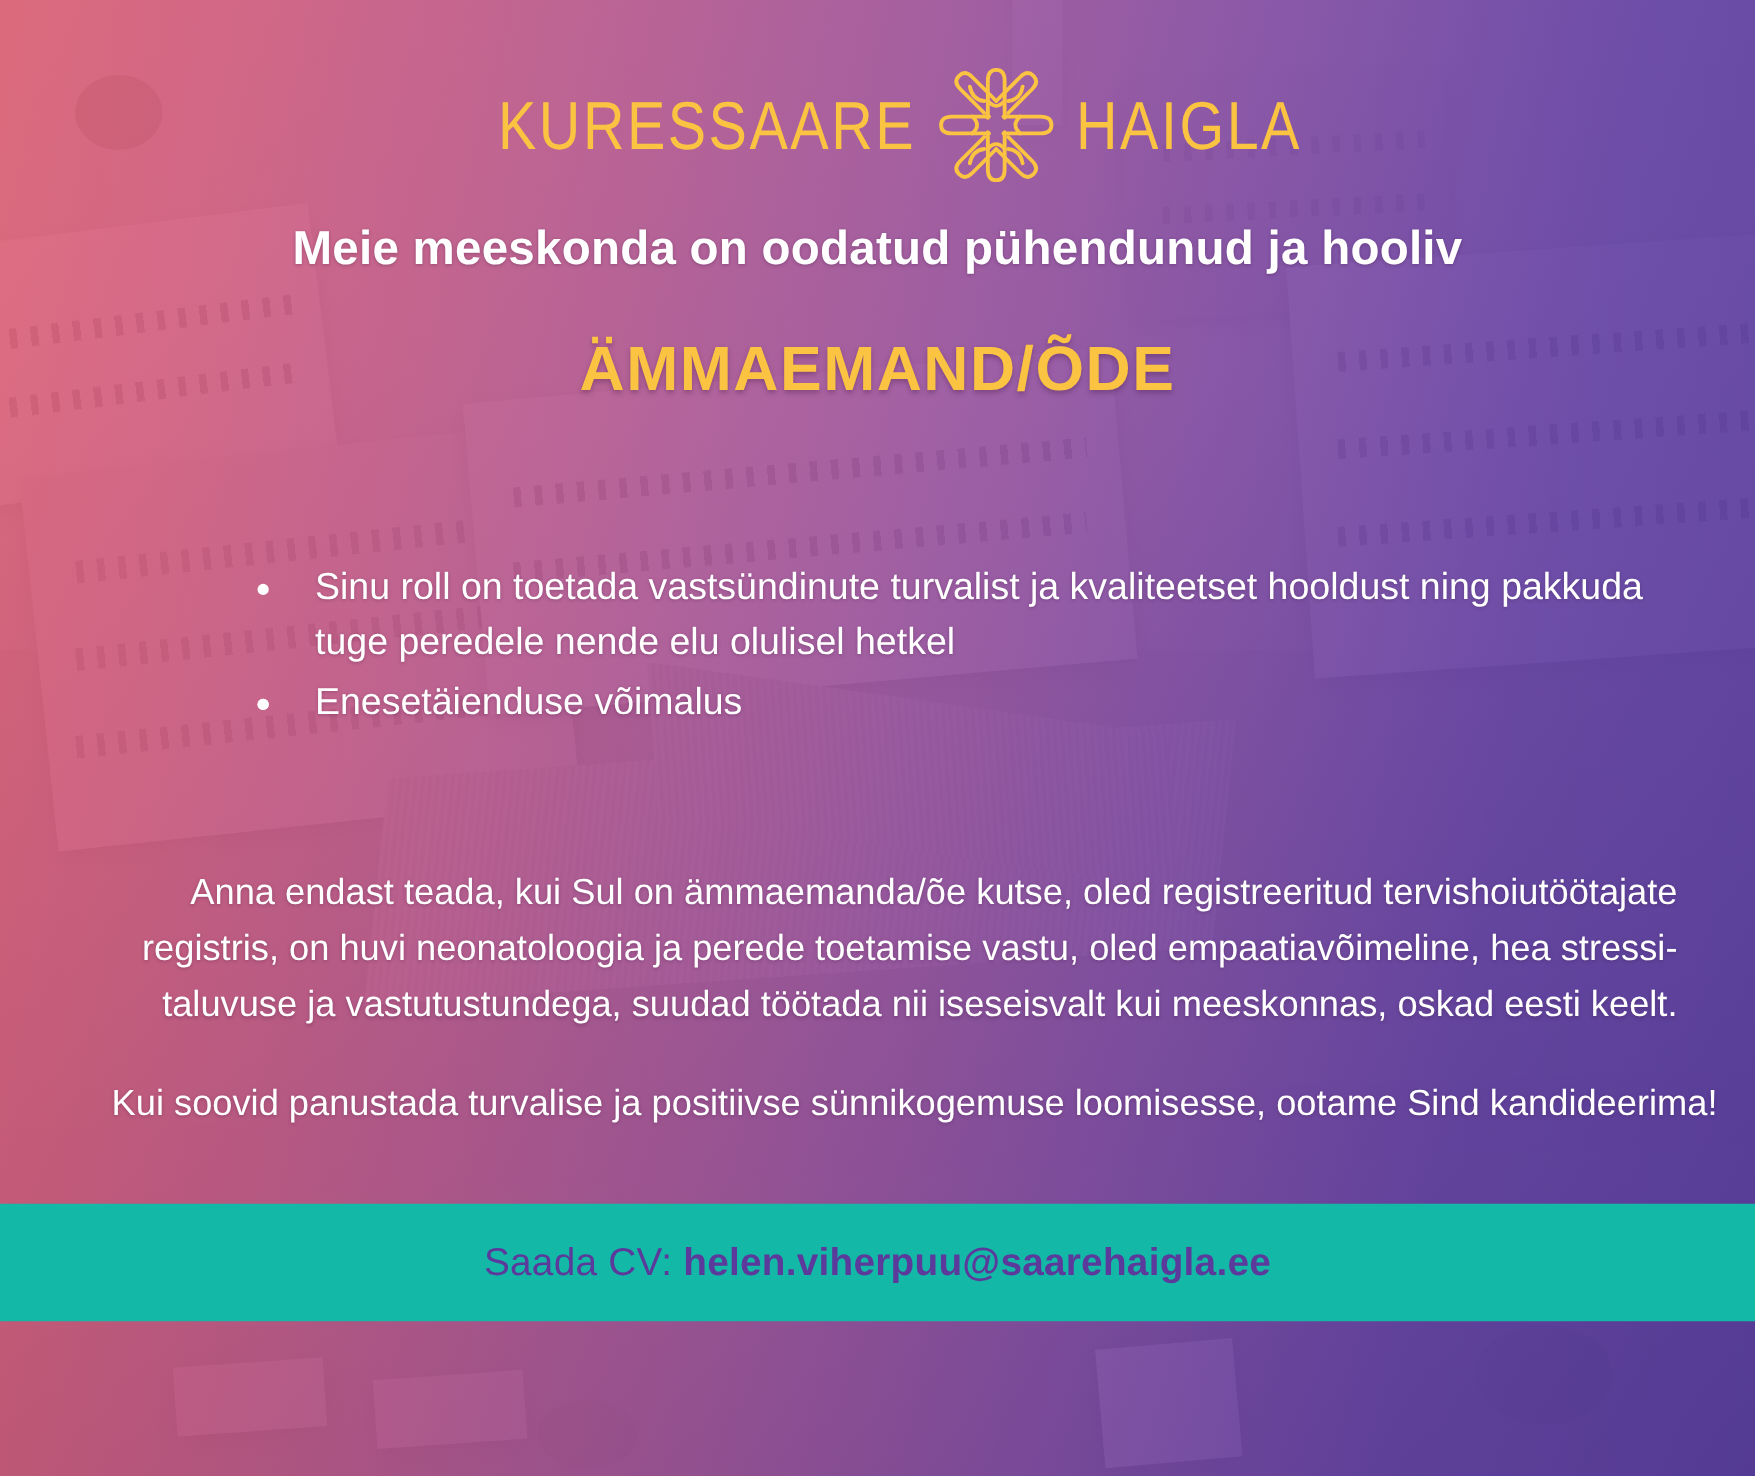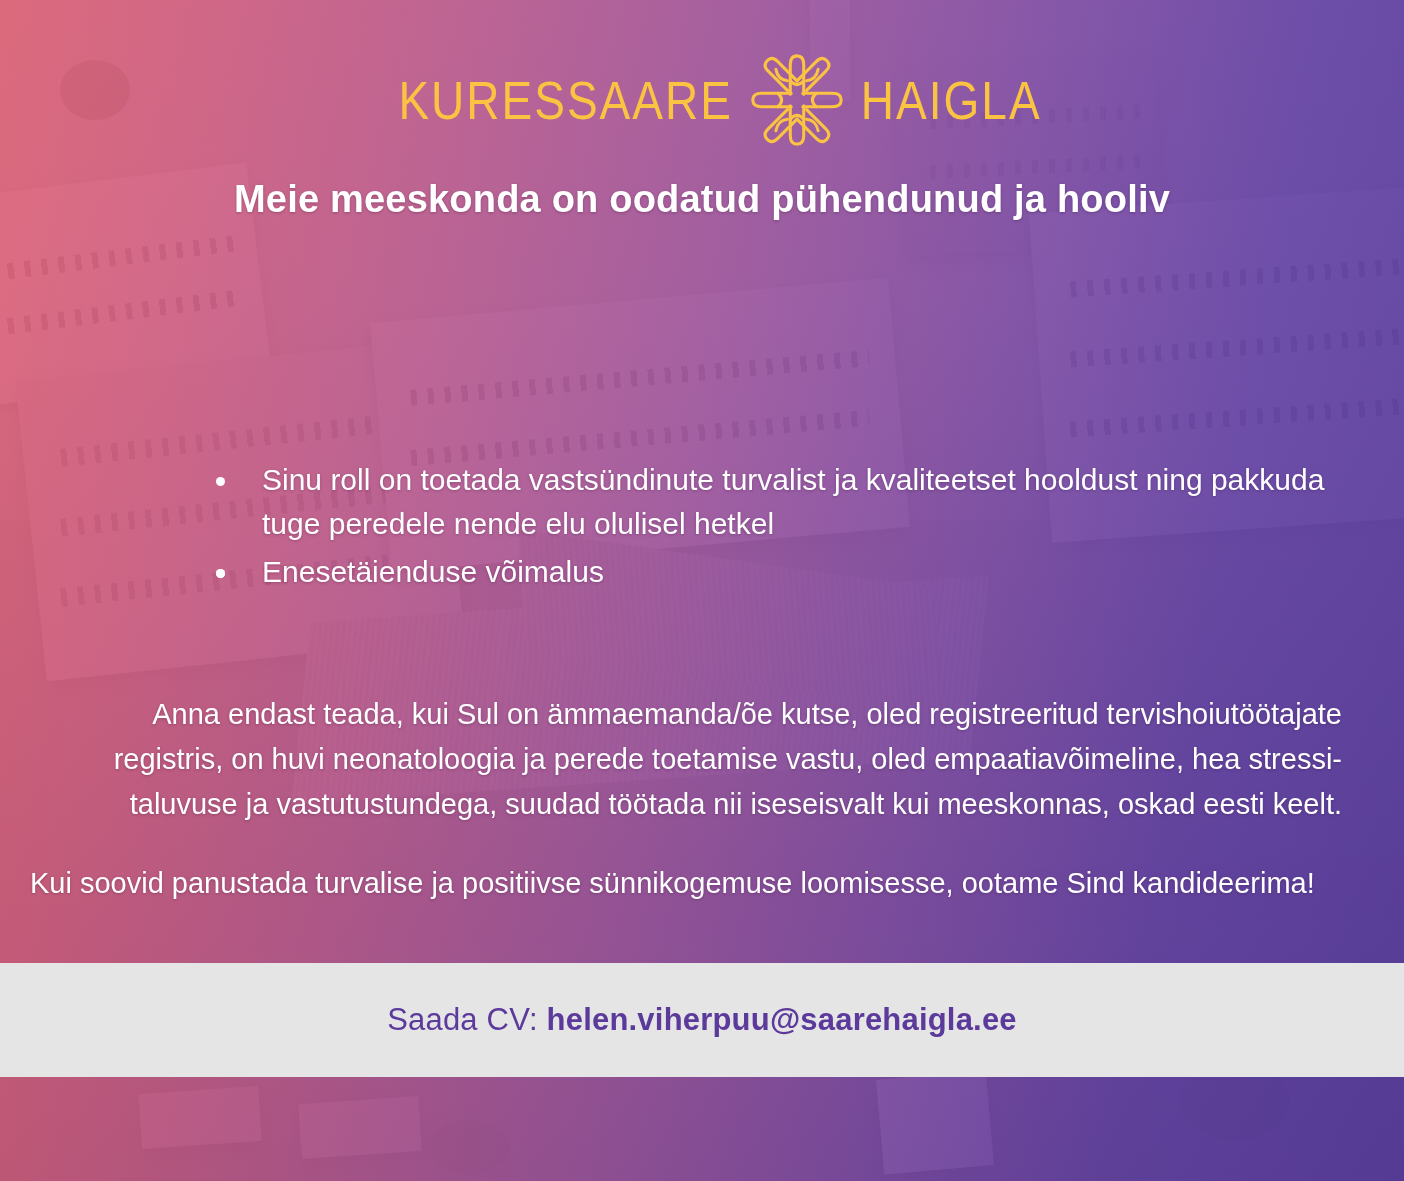--- a/index.html
+++ b/index.html
@@ -91,46 +91,46 @@
 
   .subtitle{
     position:absolute; left:0; right:0; top:357px;
     text-align:center; color:#FBC342;
     font-size:34px; font-weight:700; letter-spacing:.2px;
     text-shadow:0 2px 3px rgba(70,25,70,.3);
   }
 
   .bullets{
     position:absolute; left:198px; top:444px; width:1120px;
-    margin:14px; padding:0; list-style:none;
+    margin:4px; padding:0; list-style:none;
     color:#ffffff; font-size:30px; line-height:1.47;
     text-shadow:0 1px 3px rgba(60,20,60,.30);
   }
   .bullets li{position:relative; padding-left:50px; margin-bottom:4px;}
   .bullets li .dot{
     position:absolute; left:4px; top:.62em;
     width:9px; height:9px; border-radius:50%; background:#ffffff;
   }
 
   .para{
     position:absolute; left:62px; right:62px; top:692px;
     text-align:right; color:#ffffff;
     font-size:29px; line-height:1.56;
     text-shadow:0 1px 3px rgba(60,20,60,.30);
   }
   .closing{
     position:absolute; left:30px; right:30px; top:862px;
-    text-align:left; color:#ffffff;
+    text-align:right; color:#ffffff;
     font-size:29px; line-height:1.5;
     text-shadow:0 1px 3px rgba(60,20,60,.30);
   }
 
   .footerbar{
-    position:absolute; left:0; right:0; top:963px; height:114px;
-    background:#e5e5e5;
+    position:absolute; left:0; right:0; top:963px; height:94px;
+    background:#14b8a6;
     display:flex; align-items:center; justify-content:center;
   }
   .footerbar .ft{
     color:#5B3A9B; font-size:31px; letter-spacing:.2px;
   }
   .footerbar .ft .em{font-weight:700;}
 </style>
 </head>
 <body>
 
@@ -209,20 +209,21 @@
           <path d="M72 82 Q70 71 60 70"></path>
           <path d="M40 60 L20 80 Q14 86 19 91 Q24 96 30 90 L50 70"></path>
           <path d="M28 82 Q30 71 40 70"></path>
         </g>
       </svg>
 
       <span class="word">HAIGLA</span>
     </div>
 
     <div class="lead">Meie meeskonda on oodatud pühendunud ja hooliv</div>
+    <div class="title">ÄMMAEMAND/ÕDE</div>
 
     <ul class="bullets">
       <li>
         <span class="dot"></span>
         <span>Sinu roll on toetada vastsündinute turvalist ja kvaliteetset hooldust ning pakkuda tuge peredele nende elu olulisel hetkel</span>
       </li>
       <li>
         <span class="dot"></span>
       </li>
       <li>

